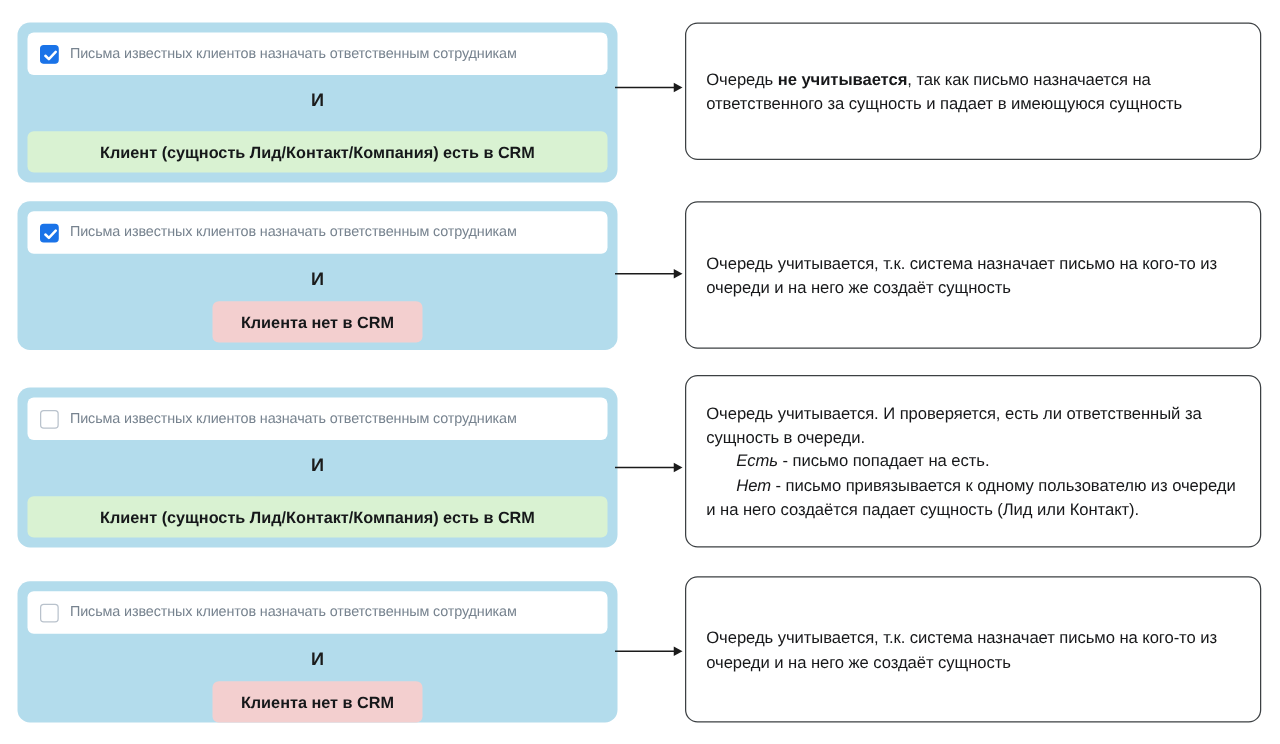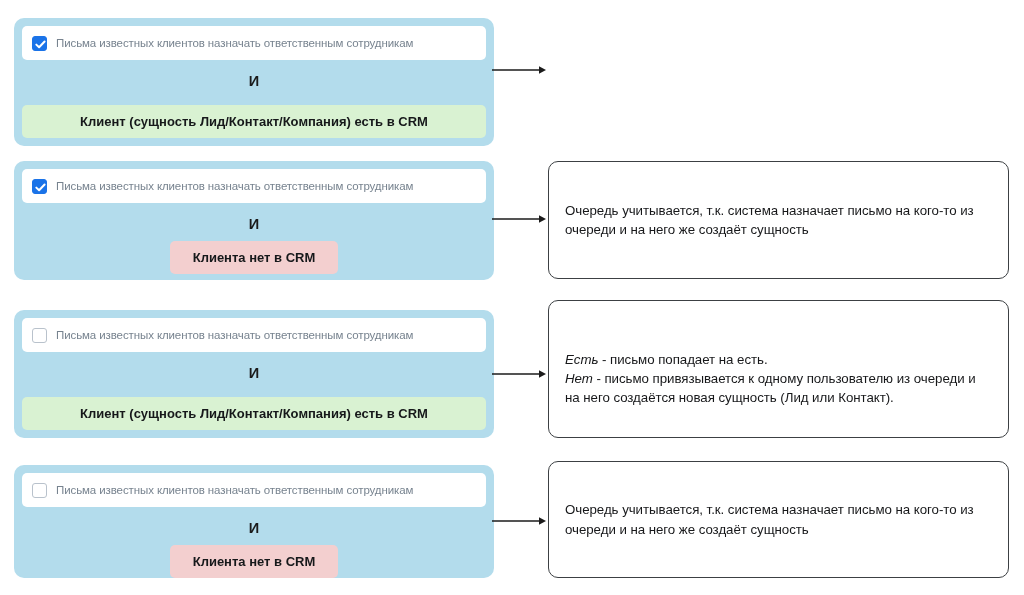--- a/index.html
+++ b/index.html
@@ -125,21 +125,21 @@
     display: flex;
     align-items: center;
   }
   .outcome p {
     font-size: 13.3px;
     line-height: 1.45;
     color: #17181a;
     letter-spacing: -0.05px;
   }
   .outcome b { font-weight: 700; }
-  .outcome i { font-style: italic; }
+  .outcome i { font-style: italic; margin-left: 24px; }
 </style>
 </head>
 <body>
 
 <div class="canvas">
 
   <div class="row row-1">
     <div class="cond-panel">
       <div class="checkbox-row">
         <span class="cb checked">
@@ -151,20 +151,23 @@
       </div>
       <div class="and-op">И</div>
       <div class="pill pill-green">Клиент (сущность Лид/Контакт/Компания) есть в CRM</div>
     </div>
     <div class="arrow" style="top:46px">
       <svg width="56" height="12" viewBox="0 0 56 12">
           <line x1="0" y1="6" x2="48" y2="6" stroke="#1b1b1b" stroke-width="1.3"></line>
           <path d="M47 2.2 L54 6 L47 9.8 Z" fill="#1b1b1b"></path>
         </svg>
     </div>
+    <div class="outcome" style="top:0px;height:110px">
+      <p><span>Очередь </span><b>не учитывается</b><span>, так как письмо назначается на ответственного за сущность и падает в имеющуюся сущность</span></p>
+    </div>
   </div>
 
   <div class="row row-2">
     <div class="cond-panel">
       <div class="checkbox-row">
         <span class="cb checked">
           <svg width="15" height="15" viewBox="0 0 15 15">
               <path d="M3.3 7.6 L6.1 10.3 L11.6 4.5" stroke="#ffffff" stroke-width="2" fill="none" stroke-linecap="round" stroke-linejoin="round"></path>
             </svg>
         </span>
@@ -195,21 +198,21 @@
       <div class="and-op">И</div>
       <div class="pill pill-green">Клиент (сущность Лид/Контакт/Компания) есть в CRM</div>
     </div>
     <div class="arrow" style="top:58px">
       <svg width="56" height="12" viewBox="0 0 56 12">
           <line x1="0" y1="6" x2="48" y2="6" stroke="#1b1b1b" stroke-width="1.3"></line>
           <path d="M47 2.2 L54 6 L47 9.8 Z" fill="#1b1b1b"></path>
         </svg>
     </div>
     <div class="outcome" style="top:-10px;height:138px">
-      <p><br><i>Есть</i><span> - письмо попадает на есть.</span><br><i>Нет</i><span> - письмо привязывается к одному пользователю из очереди и на него создаётся новая сущность (Лид или Контакт).</span></p>
+      <p><span>Очередь учитывается. И проверяется, есть ли ответственный за сущность в очереди.</span><br><i>Есть</i><span> - письмо попадает на есть.</span><br><i>Нет</i><span> - письмо привязывается к одному пользователю из очереди и на него создаётся падает сущность (Лид или Контакт).</span></p>
     </div>
   </div>
 
   <div class="row row-4">
     <div class="cond-panel">
       <div class="checkbox-row">
         <span class="cb unchecked">
           
         </span>
         <span class="cb-label">Письма известных клиентов назначать ответственным сотрудникам</span>

